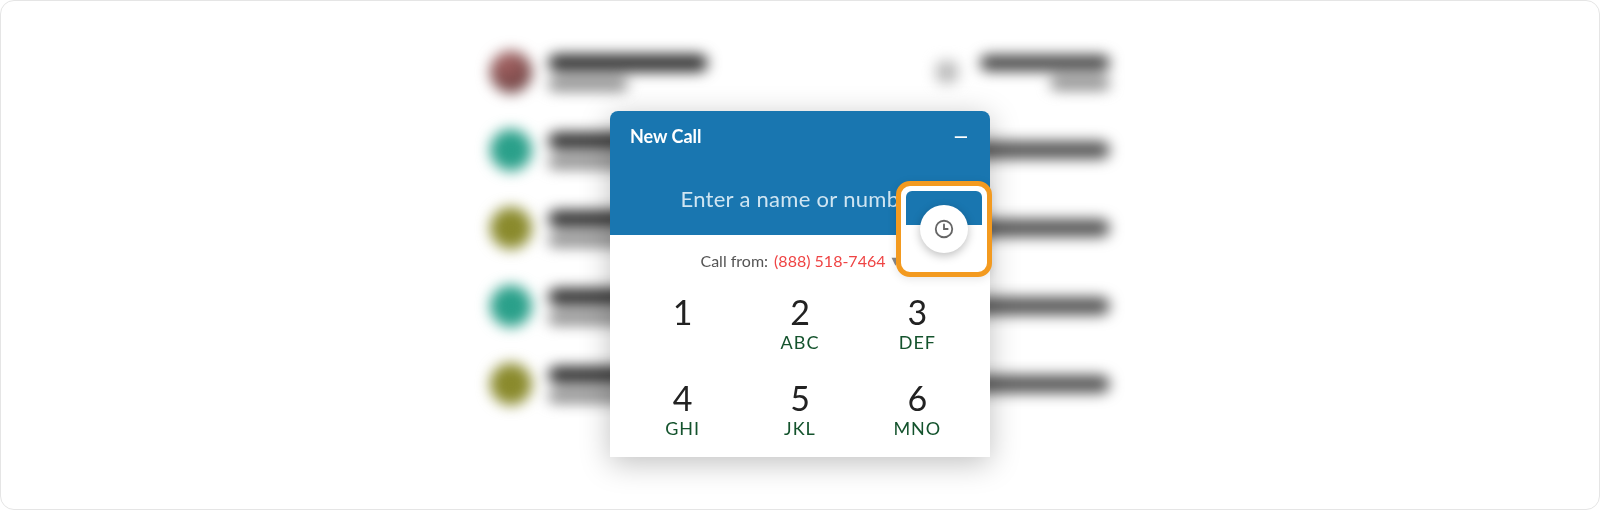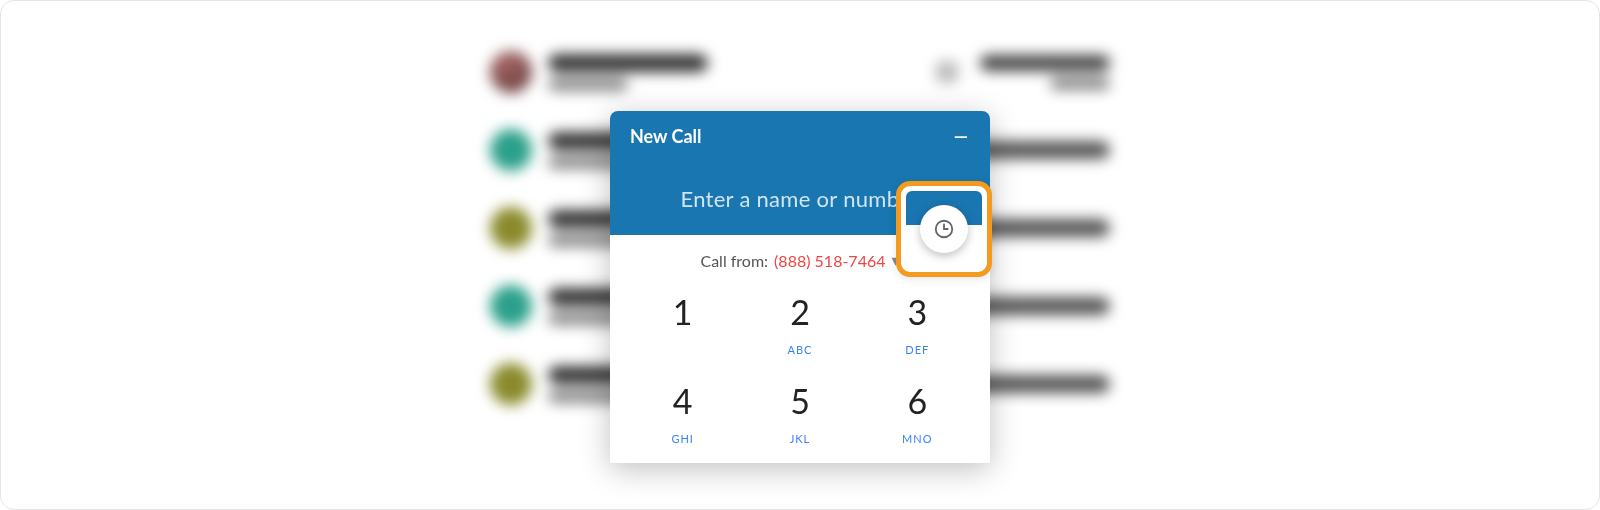--- a/index.html
+++ b/index.html
@@ -49,21 +49,21 @@
   }
   .callfrom-row .lbl { font-weight: 400; }
   .callfrom-row .num { color: #ef4444; }
   .callfrom-row .chev { color: #888; }
   .keypad {
     background: #fff; display: grid; grid-template-columns: repeat(3, 1fr);
     padding: 0 14px 0 14px;
   }
   .key { text-align: center; padding: 10px 0 18px 0; cursor: pointer; }
   .key .d { font-size: 34px; font-weight: 400; color: #222; line-height: 1; }
-  .key .l { font-size: 11px; color: #3b82f6; margin-top: 14px; letter-spacing: 1px; }
+  .key .l { font-size: 18px; color: #14532d; margin-top: 2px; letter-spacing: 1px; }
   
   .history-chip {
     position: absolute; left: 50%; top: 180px; transform: translateX(96px);
     width: 96px; height: 96px; border: 5px solid #f39a1f; border-radius: 14px;
     background: #ffffff; z-index: 3; display: flex; align-items: center; justify-content: center;
     box-shadow: 0 2px 10px rgba(0,0,0,.1);
   }
   .history-chip .inner-blue {
     position: absolute; left: 5px; right: 5px; top: 5px; height: 34px; background: #1976b0;
     border-radius: 6px 6px 0 0;

